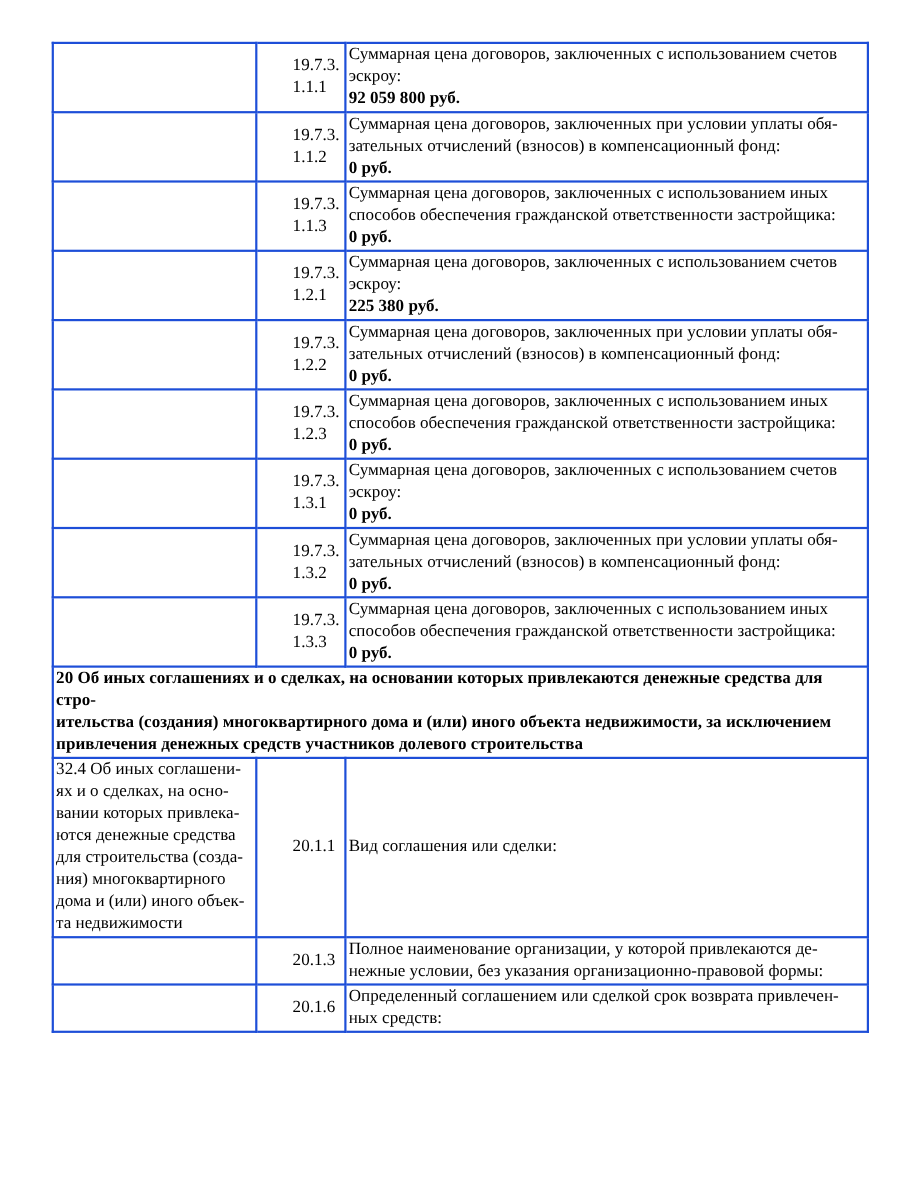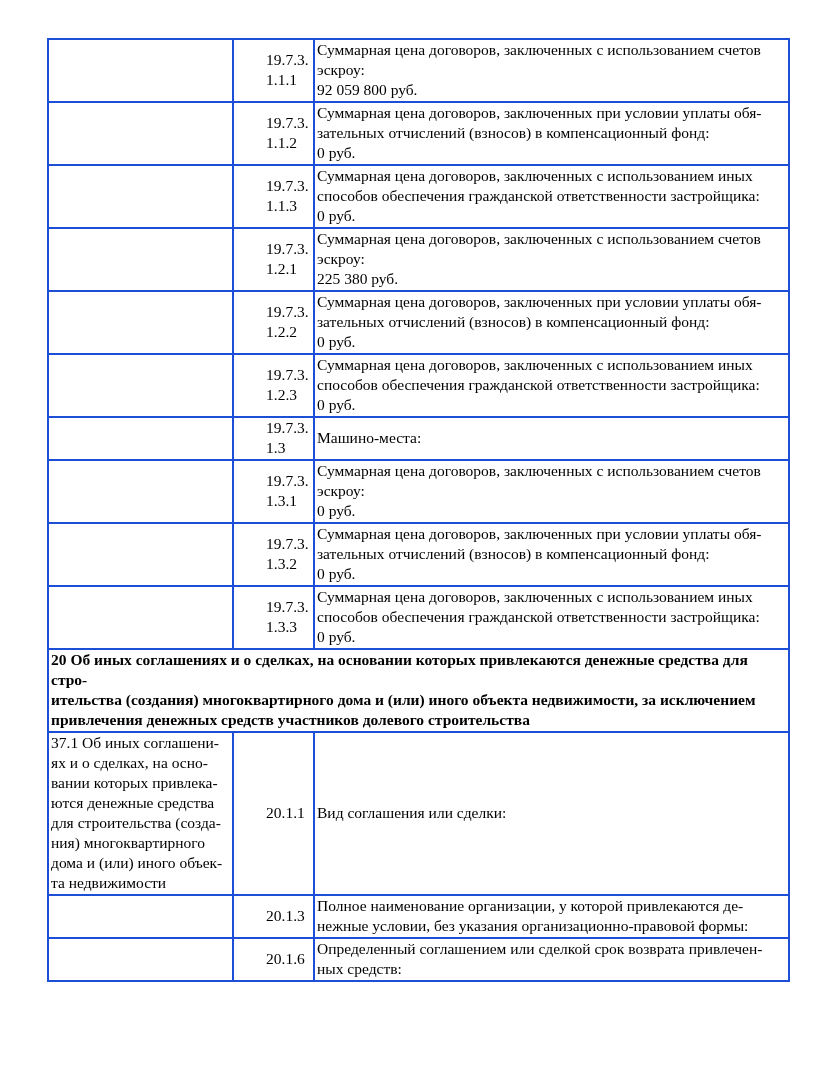--- a/index.html
+++ b/index.html
@@ -24,21 +24,21 @@
   td {
     border: 2px solid #1d4ed8;
     padding: 0 3px 1px 2px;
     vertical-align: middle;
     word-wrap: break-word;
   }
   td.c1 { width: 185px; vertical-align: top; }
   td.c2 { width: 81px; padding-left: 32px; }
   td.c3 { width: 475px; }
   .pre { white-space: pre-line; }
-  .val { font-weight: normal; }
+  .val { font-weight: bold; }
   td.section { padding: 0 3px 1px 2px; font-weight: bold; }
 </style>
 </head>
 <body>
 
 <table class="decl">
   <tbody>
 
     <tr>
       <td class="c1"></td>
@@ -94,28 +94,20 @@
     <tr>
       <td class="c1"></td>
       <td class="c2">19.7.3.1.2.3</td>
       <td class="c3">
         <div class="pre">Суммарная цена договоров, заключенных с использованием иных
 способов обеспечения гражданской ответственности застройщика:</div>
         <div class="val">0 руб.</div>
       </td>
     </tr>
 
-    <tr>
-      <td class="c1"></td>
-      <td class="c2">19.7.3.1.3</td>
-      <td class="c3">
-        <div class="pre">Машино-места:</div>
-        <div class="val"></div>
-      </td>
-    </tr>
 
     <tr>
       <td class="c1"></td>
       <td class="c2">19.7.3.1.3.1</td>
       <td class="c3">
         <div class="pre">Суммарная цена договоров, заключенных с использованием счетов
 эскроу:</div>
         <div class="val">0 руб.</div>
       </td>
     </tr>
@@ -140,21 +132,21 @@
       </td>
     </tr>
 
     <tr>
       <td class="section pre" colspan="3">20 Об иных соглашениях и о сделках, на основании которых привлекаются денежные средства для стро-
 ительства (создания) многоквартирного дома и (или) иного объекта недвижимости, за исключением
 привлечения денежных средств участников долевого строительства</td>
     </tr>
 
     <tr>
-      <td class="c1 pre">37.1 Об иных соглашени-
+      <td class="c1 pre">32.4 Об иных соглашени-
 ях и о сделках, на осно-
 вании которых привлека-
 ются денежные средства
 для строительства (созда-
 ния) многоквартирного
 дома и (или) иного объек-
 та недвижимости</td>
       <td class="c2">20.1.1</td>
       <td class="c3">
         <div class="pre">Вид соглашения или сделки:</div>

